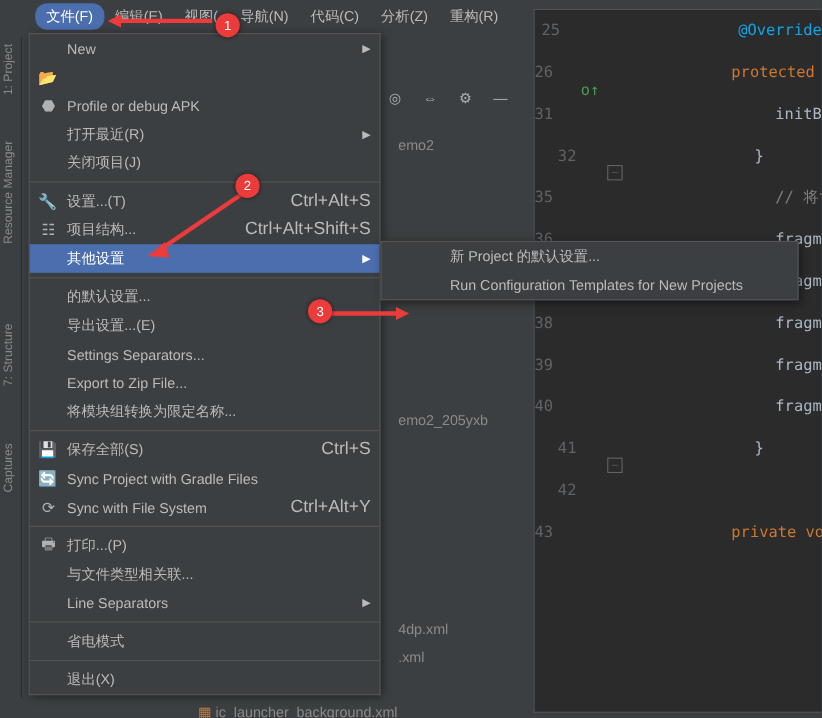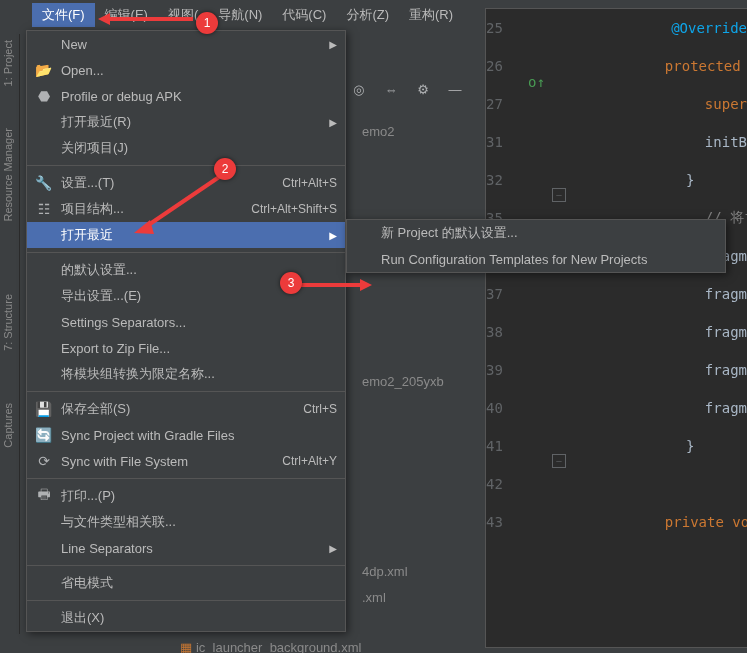--- a/index.html
+++ b/index.html
@@ -17,20 +17,21 @@
   display: flex;
   background: #3c3f41;
   height: 30px;
   align-items: center;
   padding-left: 32px;
 }
 .menubar-item {
   padding: 3px 10px;
   color: #bbbbbb;
   cursor: pointer;
+  border-radius: 11px;
 }
 .menubar-item.active {
   background: #4b6eaf;
   color: #ffffff;
 }
 .dropdown {
   position: absolute;
   top: 30px;
   left: 26px;
   width: 320px;
@@ -55,33 +56,34 @@
   width: 18px;
   height: 18px;
   margin-right: 8px;
   display: flex;
   align-items: center;
   justify-content: center;
   font-size: 14px;
   color: #afb1b3;
 }
 .menu-item .label { flex: 1; }
-.menu-item .shortcut { margin-left: 18px; color: #bbbbbb; font-size: 12px; }
+.menu-item .shortcut { margin-left: 18px; color: #bbbbbb; font-size: 16px; }
 .menu-item .chevron { margin-left: auto; color: #bbbbbb; font-size: 10px; }
 .menu-item.highlighted .chevron { color: #ffffff; }
 .menu-sep { height: 1px; background: #555; margin: 4px 0; }
 .submenu {
   position: absolute;
   top: 219px;
   left: 346px;
   width: 380px;
   background: #3c3f41;
   border: 1px solid #555;
   box-shadow: 2px 2px 8px rgba(0,0,0,0.5);
   z-index: 101;
+  padding-left: 28px;
 }
 .sidetab {
   position: absolute;
   left: 0;
   top: 34px;
   width: 20px;
   height: 600px;
   background: #3c3f41;
   border-right: 1px solid #2b2b2b;
 }
@@ -116,20 +118,21 @@
   font-size: 14px;
 }
 .editor-line {
   display: flex;
   align-items: center;
   height: 38px;
 }
 .gutter {
   width: 50px;
   color: #606366;
+  text-align: right;
   padding-right: 12px;
   position: relative;
 }
 .fold-badge {
   position: absolute;
   right: -30px;
   width: 14px;
   height: 14px;
   border: 1px solid #606366;
   color: #606366;
@@ -209,21 +212,20 @@
 </div>
 
 <div class="dropdown">
   <div class="menu-item">
     <span class="icon-slot"></span>
     <span class="label">New</span>
     <span class="chevron">▶</span>
   </div>
   <div class="menu-item">
     <span class="icon-slot">📂</span>
-    <span class="label">Open...</span>
   </div>
   <div class="menu-item">
     <span class="icon-slot">⬣</span>
     <span class="label">Profile or debug APK</span>
   </div>
   <div class="menu-item">
     <span class="icon-slot"></span>
     <span class="label">打开最近(R)</span>
     <span class="chevron">▶</span>
   </div>
@@ -237,21 +239,21 @@
     <span class="label">设置...(T)</span>
     <span class="shortcut">Ctrl+Alt+S</span>
   </div>
   <div class="menu-item">
     <span class="icon-slot">☷</span>
     <span class="label">项目结构...</span>
     <span class="shortcut">Ctrl+Alt+Shift+S</span>
   </div>
   <div class="menu-item highlighted">
     <span class="icon-slot"></span>
-    <span class="label">打开最近</span>
+    <span class="label">其他设置</span>
     <span class="chevron">▶</span>
   </div>
   <div class="menu-sep"></div>
   <div class="menu-item">
     <span class="icon-slot"></span>
     <span class="label">的默认设置...</span>
   </div>
   <div class="menu-item">
     <span class="icon-slot"></span>
     <span class="label">导出设置...(E)</span>
@@ -321,24 +323,20 @@
 </div>
 
 <div class="editor" id="editor-pane">
     <div class="editor-line">
       <div class="gutter">25</div>
       <div class="codecell" style="padding-left: 150px;"><span class="kw-annotation">@Override</span></div>
     </div>
     <div class="editor-line">
       <div class="gutter">26<div style="position: absolute; right: -30px; color: rgb(73, 156, 84); font-size: 14px;">o↑</div></div>
       <div class="codecell" style="padding-left: 150px;"><span class="kw-keyword">protected v</span></div>
-    </div>
-    <div class="editor-line">
-      <div class="gutter">27</div>
-      <div class="codecell" style="padding-left: 190px;"><span class="kw-keyword">super</span></div>
     </div>
     <div class="editor-line">
       <div class="gutter">31</div>
       <div class="codecell" style="padding-left: 190px;"><span class="kw-ident">initBot</span></div>
     </div>
     <div class="editor-line">
       <div class="gutter">32<div class="fold-badge">–</div></div>
       <div class="codecell" style="padding-left: 150px;"><span class="kw-brace">}</span></div>
     </div>
     <div class="editor-line">

